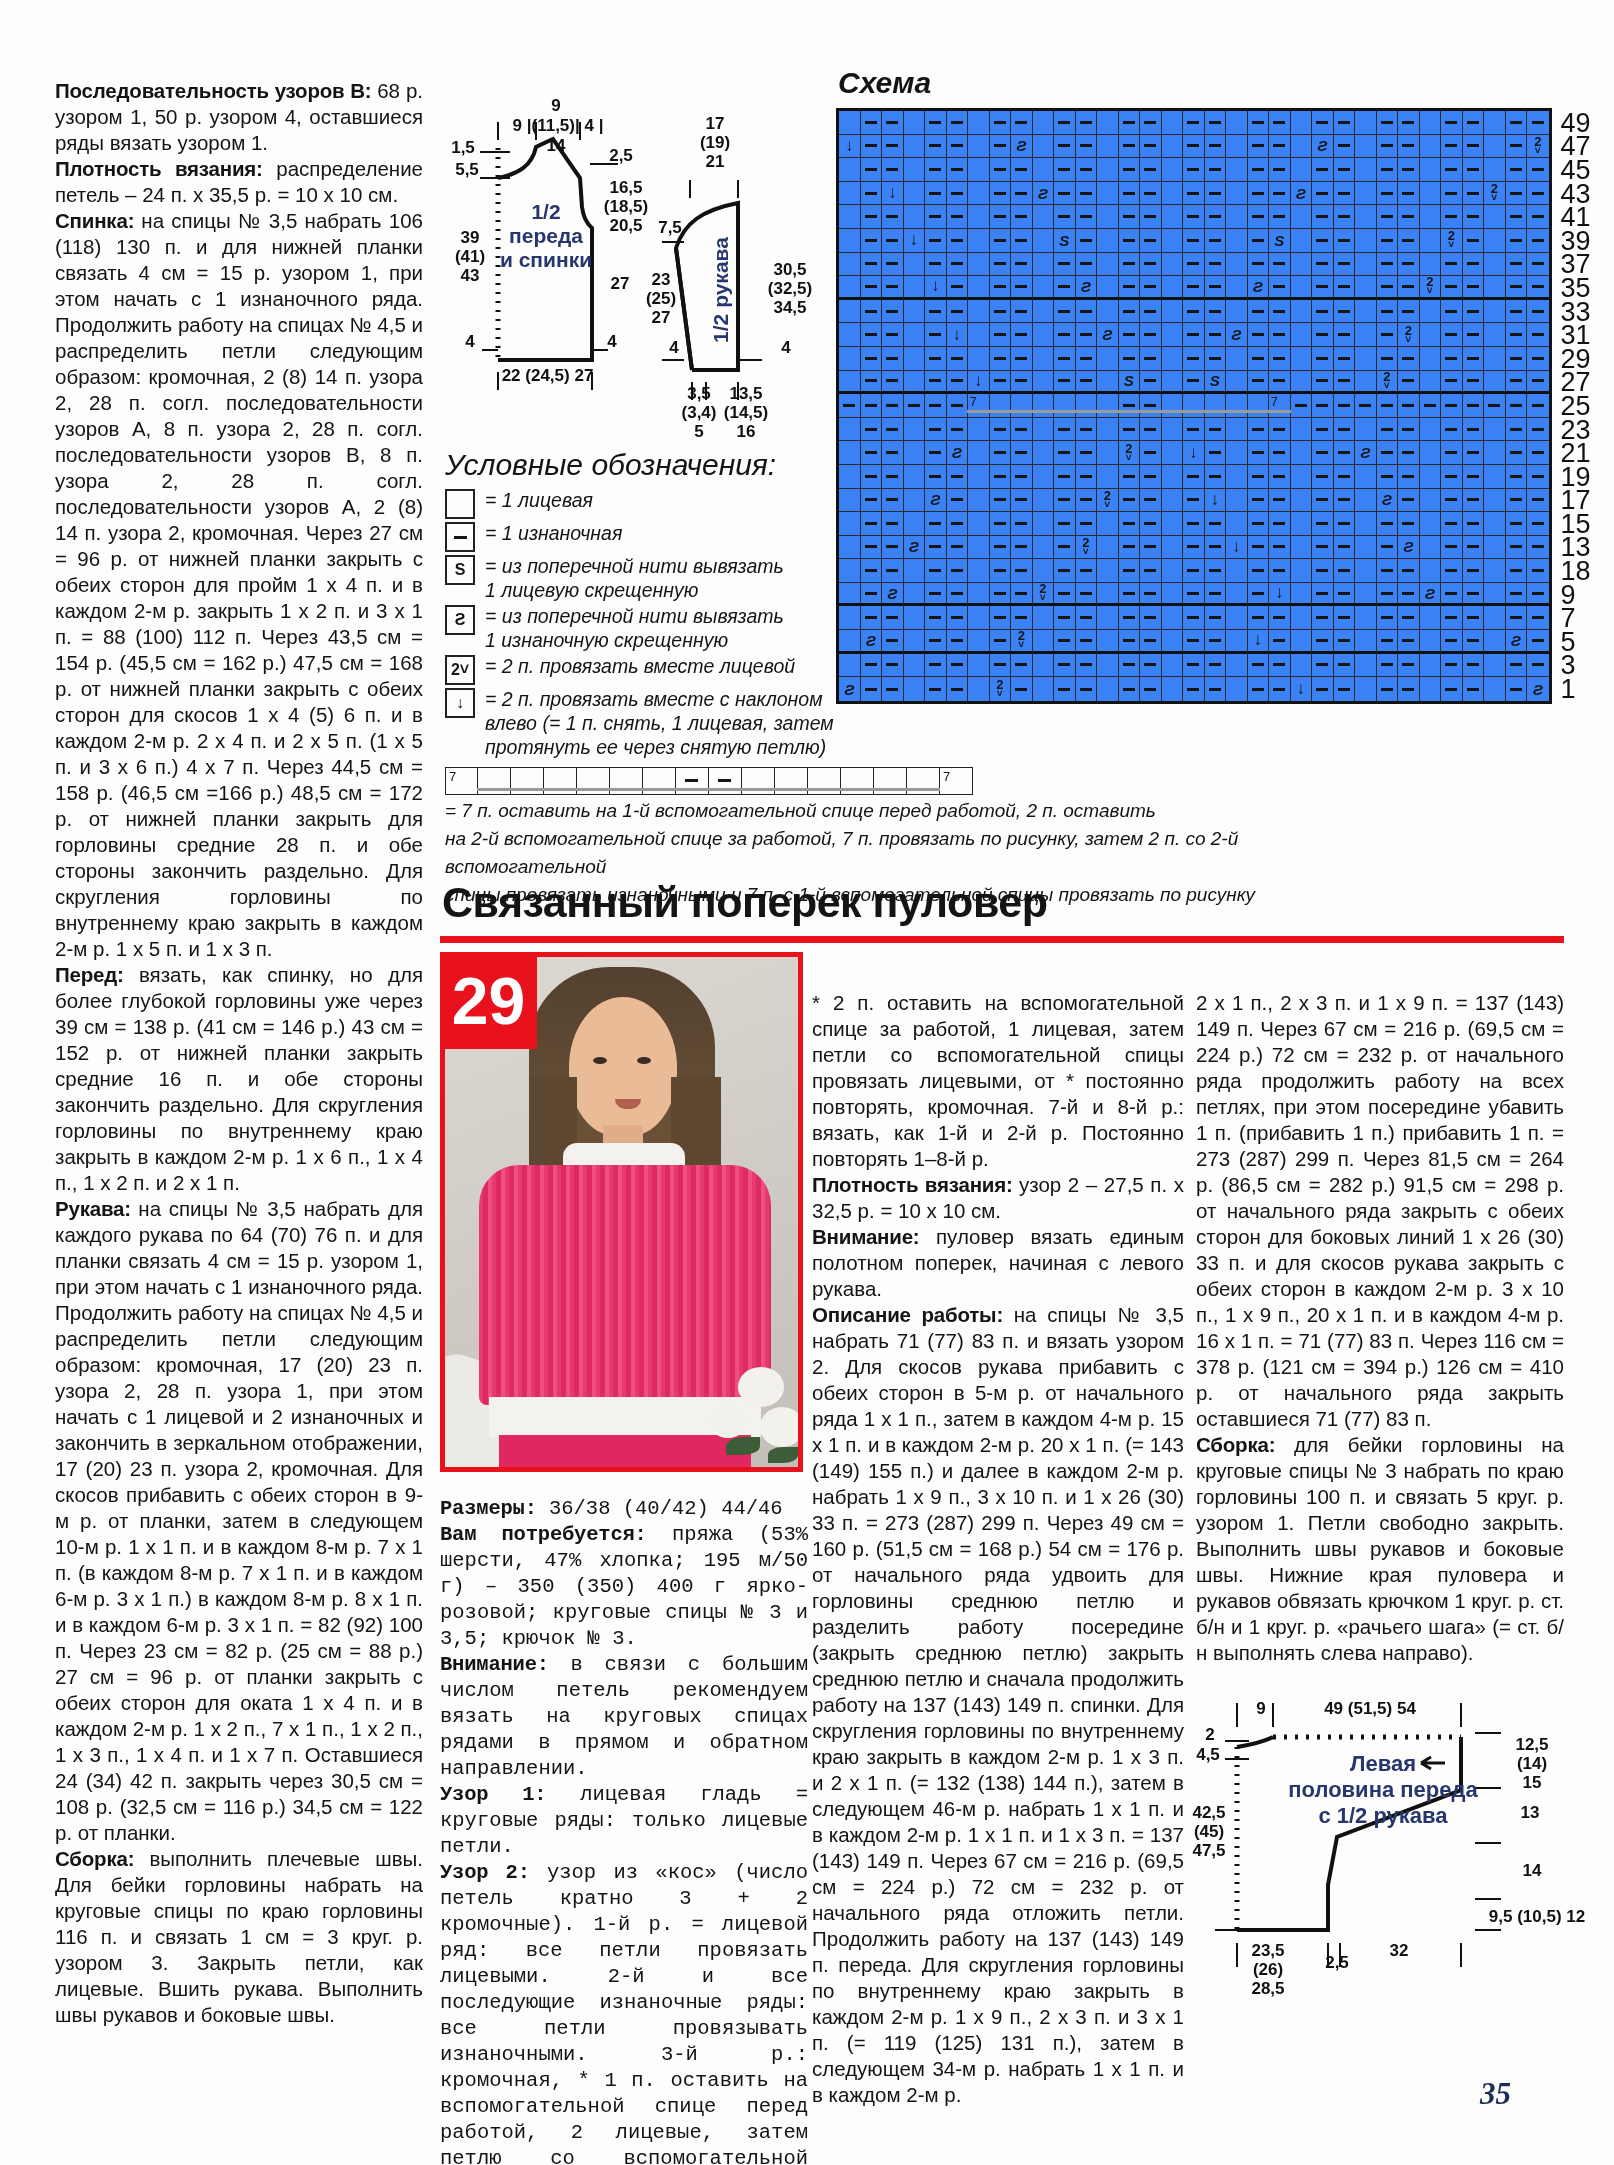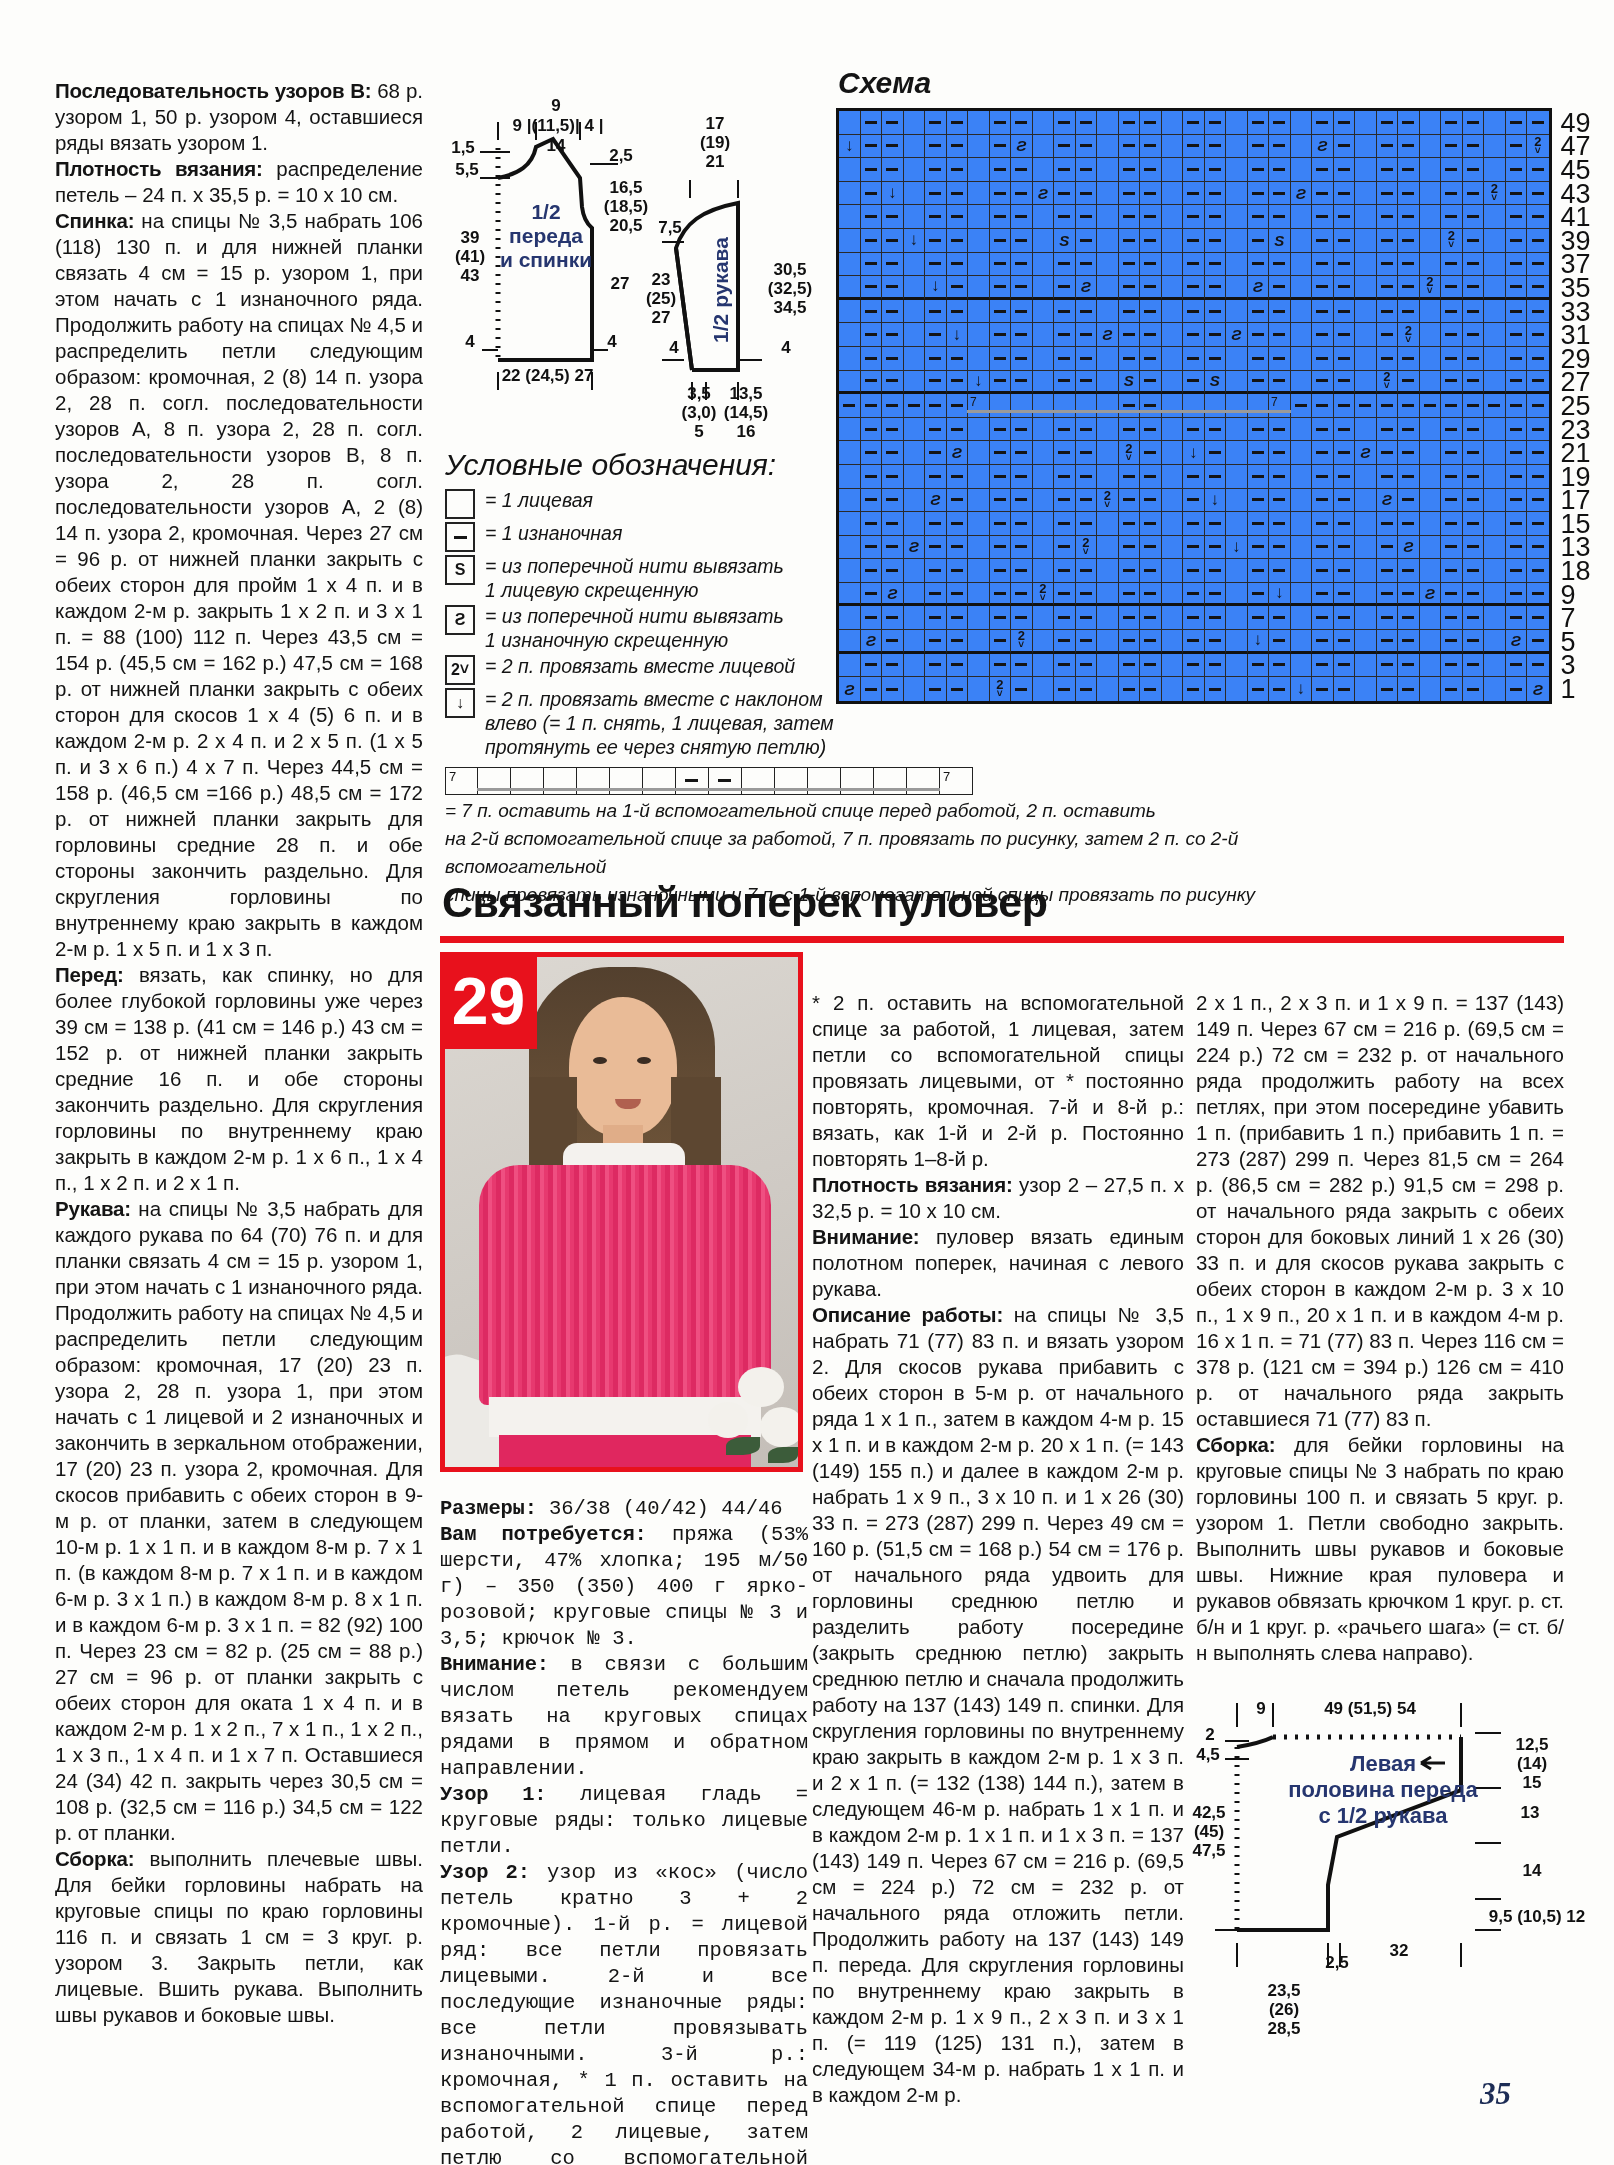--- a/index.html
+++ b/index.html
@@ -141,21 +141,21 @@
     <span class="meas bold" style="left:212px;top:158px;width:36px;">7,5</span>
     <span class="meas bold" style="left:198px;top:210px;width:46px;">23
 (25)
 27</span>
     <span class="meas bold" style="left:222px;top:278px;width:24px;">4</span>
     <span class="meas bold" style="left:322px;top:200px;width:56px;">30,5
 (32,5)
 34,5</span>
     <span class="meas bold" style="left:334px;top:278px;width:24px;">4</span>
     <span class="meas bold" style="left:238px;top:324px;width:42px;">3,5
-(3,0)
+(3,4)
 5</span>
     <span class="meas bold" style="left:278px;top:324px;width:56px;">13,5
 (14,5)
 16</span>
     <div class="piece-label" style="left:206px;top:218px;width:150px;font-size:21px;transform:rotate(-90deg);">1/2 рукава</div>
   </div>
 
   <div class="legend">
     <div class="legend-title">Условные обозначения:</div>
     <div id="legend-items">
@@ -2340,21 +2340,21 @@
     <span class="meas bold" style="left:8px;top:60px;width:30px;">4,5</span>
     <span class="meas bold" style="left:2px;top:118px;width:44px;">42,5
 (45)
 47,5</span>
     <span class="meas bold" style="left:322px;top:50px;width:50px;">12,5
 (14)
 15</span>
     <span class="meas bold" style="left:330px;top:118px;width:30px;">13</span>
     <span class="meas bold" style="left:332px;top:176px;width:30px;">14</span>
     <span class="meas bold" style="left:292px;top:222px;width:120px;">9,5 (10,5) 12</span>
-    <span class="meas bold" style="left:72px;top:256px;width:54px;margin-top:40px;">23,5
+    <span class="meas bold" style="left:56px;top:256px;width:54px;">23,5
 (26)
 28,5</span>
     <span class="meas bold" style="left:134px;top:268px;width:36px;">2,5</span>
     <span class="meas bold" style="left:196px;top:256px;width:36px;text-align:center;">32</span>
     <div class="piece-label" style="left:90px;top:66px;width:190px;font-size:22px;line-height:26px;white-space:pre-line;margin-left:13px;">Левая
 половина переда
 с 1/2 рукава</div>
   </div>
 
   <div class="pageno">35</div>

